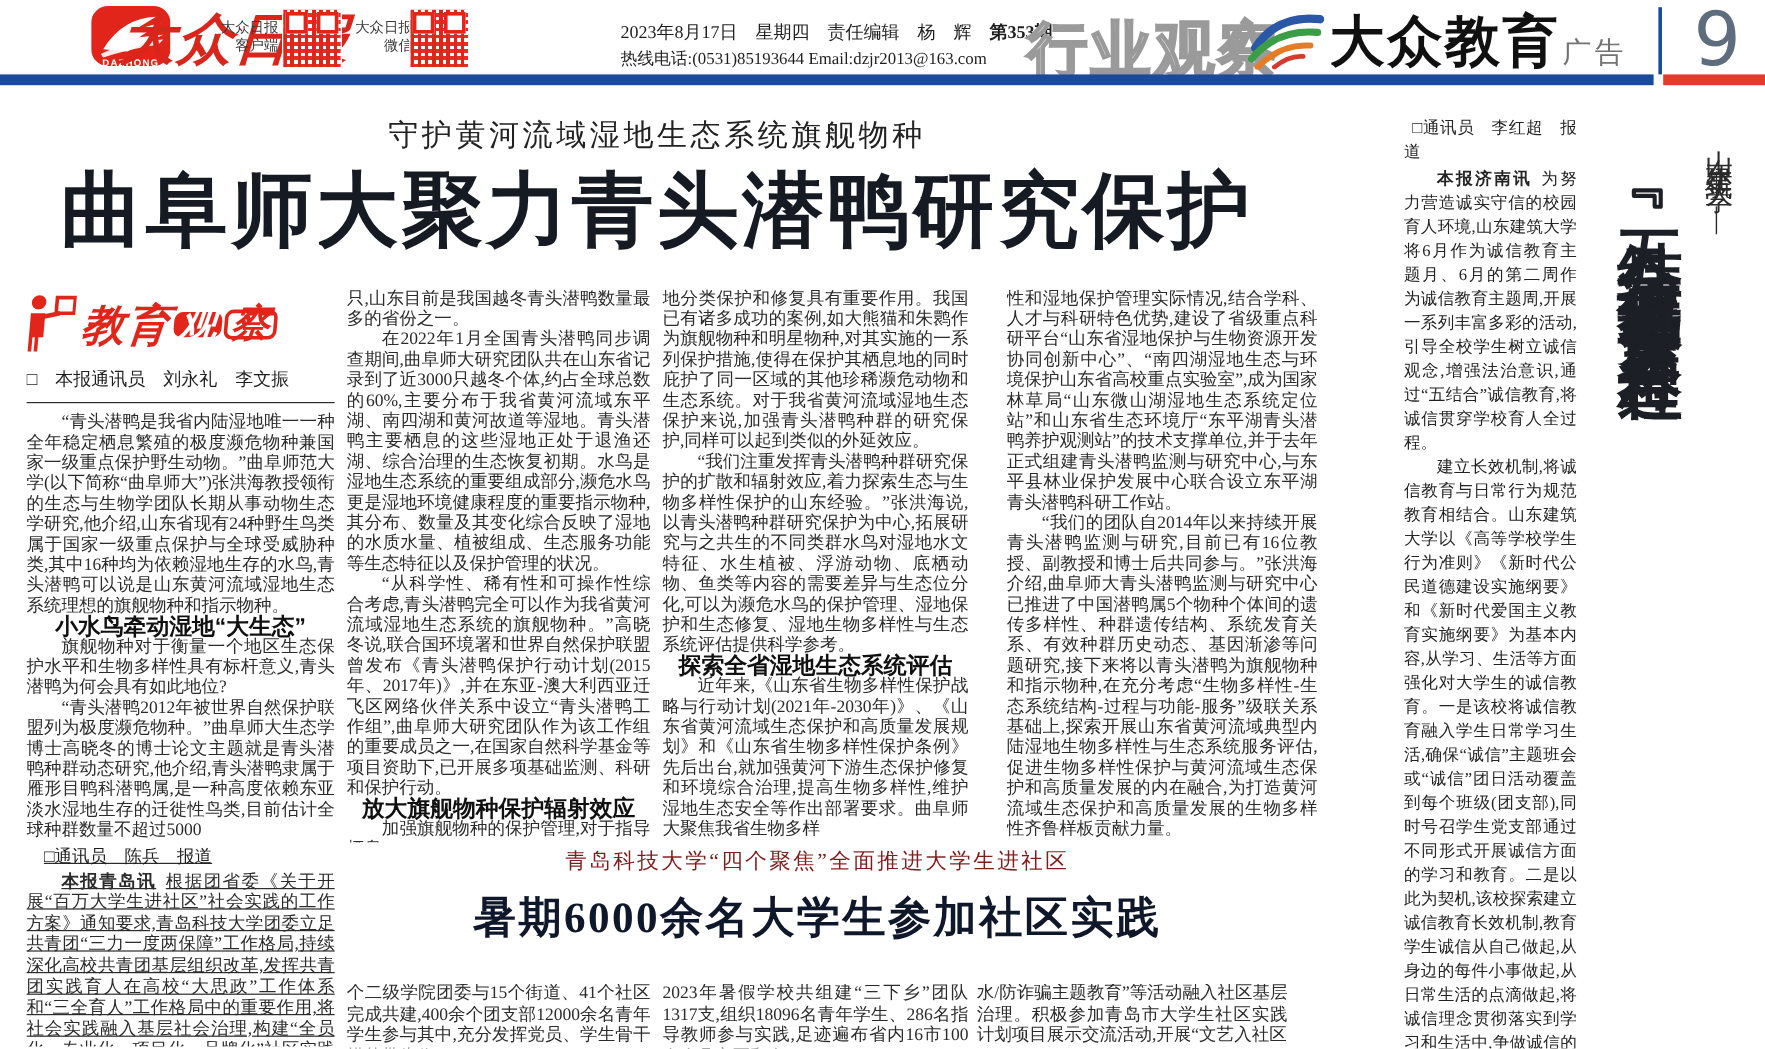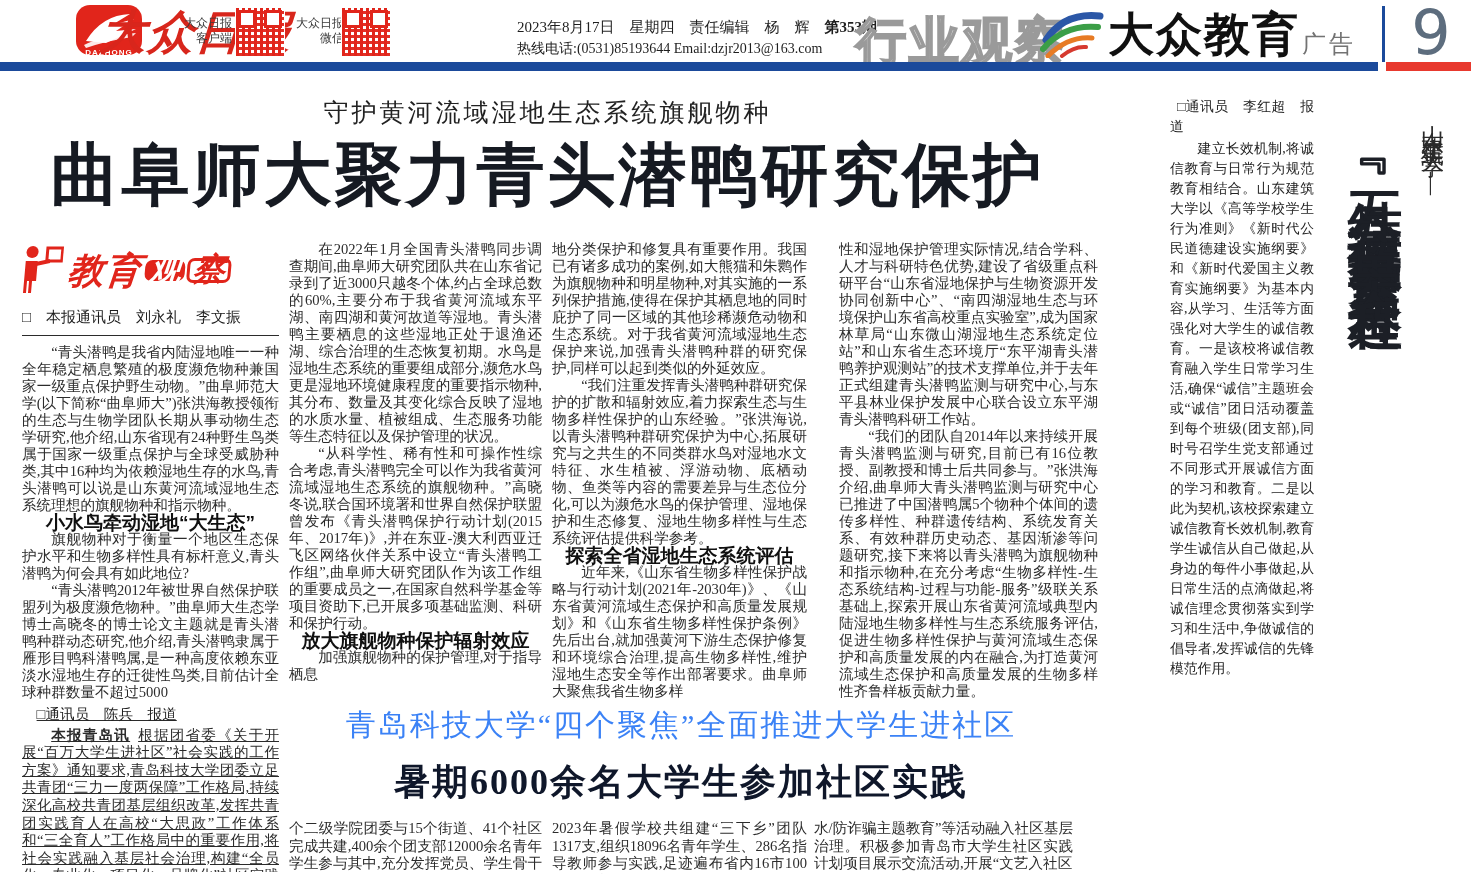--- a/index.html
+++ b/index.html
@@ -74,21 +74,21 @@
     padding:0 3px 2px; margin-left:2px; }
   .byline1 { font-size:15px; padding:2px 0 9px; border-bottom:1.5px solid #2b2b2b;
     margin-bottom:8px; color:#1e1e1e; }
 
   
   .a2-lede { left:22px; top:706px; width:257px; height:166px; overflow:hidden;
     font-size:14.6px; line-height:17.6px; text-align:justify;text-decoration:underline; }
   .a2-byline { text-indent:1em; margin-bottom:3px; color:#1e1e1e; }
   .lede-label { font-weight:bold; margin-right:.55em; }
   .a2-head { left:289px; top:705px; width:784px; text-align:center; }
-  .a2-kicker { font-size:30px; letter-spacing:2px; color:#3b82f6; }
+  .a2-kicker { font-size:18px; letter-spacing:2px; color:#7f1d1d; }
   .a2-title { margin-top:12px; font-size:36px; font-weight:bold; letter-spacing:2px;
     color:#0f172a; white-space:nowrap; }
   .a2col { top:820px; height:54px; overflow:hidden; font-size:14.6px; line-height:17.6px;
     text-align:justify; }
   .a2a { left:289px; width:253px; }
   .a2b { left:552px; width:255px; }
   .a2c { left:814px; width:259px; }
 
   
   .a3 { left:1170px; top:97px; width:144px; height:777px; overflow:hidden;
@@ -167,20 +167,21 @@
       <span class="obs-t3">察</span>
     </div>
     <div class="byline1">□　本报通讯员　刘永礼　李文振</div>
     <p class="ind">“青头潜鸭是我省内陆湿地唯一一种全年稳定栖息繁殖的极度濒危物种兼国家一级重点保护野生动物。”曲阜师范大学(以下简称“曲阜师大”)张洪海教授领衔的生态与生物学团队长期从事动物生态学研究,他介绍,山东省现有24种野生鸟类属于国家一级重点保护与全球受威胁种类,其中16种均为依赖湿地生存的水鸟,青头潜鸭可以说是山东黄河流域湿地生态系统理想的旗舰物种和指示物种。</p>
     <p class="subhead">小水鸟牵动湿地“大生态”</p>
     <p class="ind">旗舰物种对于衡量一个地区生态保护水平和生物多样性具有标杆意义,青头潜鸭为何会具有如此地位?</p>
     <p class="ind">“青头潜鸭2012年被世界自然保护联盟列为极度濒危物种。”曲阜师大生态学博士高晓冬的博士论文主题就是青头潜鸭种群动态研究,他介绍,青头潜鸭隶属于雁形目鸭科潜鸭属,是一种高度依赖东亚淡水湿地生存的迁徙性鸟类,目前估计全球种群数量不超过5000</p>
   </div>
 
   <div class="abs ncol c2">
+    <p>只,山东目前是我国越冬青头潜鸭数量最多的省份之一。</p>
     <p class="ind">在2022年1月全国青头潜鸭同步调查期间,曲阜师大研究团队共在山东省记录到了近3000只越冬个体,约占全球总数的60%,主要分布于我省黄河流域东平湖、南四湖和黄河故道等湿地。青头潜鸭主要栖息的这些湿地正处于退渔还湖、综合治理的生态恢复初期。水鸟是湿地生态系统的重要组成部分,濒危水鸟更是湿地环境健康程度的重要指示物种,其分布、数量及其变化综合反映了湿地的水质水量、植被组成、生态服务功能等生态特征以及保护管理的状况。</p>
     <p class="ind">“从科学性、稀有性和可操作性综合考虑,青头潜鸭完全可以作为我省黄河流域湿地生态系统的旗舰物种。”高晓冬说,联合国环境署和世界自然保护联盟曾发布《青头潜鸭保护行动计划(2015年、2017年)》,并在东亚-澳大利西亚迁飞区网络伙伴关系中设立“青头潜鸭工作组”,曲阜师大研究团队作为该工作组的重要成员之一,在国家自然科学基金等项目资助下,已开展多项基础监测、科研和保护行动。</p>
     <p class="subhead">放大旗舰物种保护辐射效应</p>
     <p class="ind">加强旗舰物种的保护管理,对于指导栖息</p>
   </div>
 
   <div class="abs ncol c3">
     <p>地分类保护和修复具有重要作用。我国已有诸多成功的案例,如大熊猫和朱鹮作为旗舰物种和明星物种,对其实施的一系列保护措施,使得在保护其栖息地的同时庇护了同一区域的其他珍稀濒危动物和生态系统。对于我省黄河流域湿地生态保护来说,加强青头潜鸭种群的研究保护,同样可以起到类似的外延效应。</p>
     <p class="ind">“我们注重发挥青头潜鸭种群研究保护的扩散和辐射效应,着力探索生态与生物多样性保护的山东经验。”张洪海说,以青头潜鸭种群研究保护为中心,拓展研究与之共生的不同类群水鸟对湿地水文特征、水生植被、浮游动物、底栖动物、鱼类等内容的需要差异与生态位分化,可以为濒危水鸟的保护管理、湿地保护和生态修复、湿地生物多样性与生态系统评估提供科学参考。</p>
     <p class="subhead">探索全省湿地生态系统评估</p>
@@ -207,20 +208,21 @@
   </div>
   <div class="abs a2col a2b">
     <p>2023年暑假学校共组建“三下乡”团队1317支,组织18096名青年学生、286名指导教师参与实践,足迹遍布省内16市100多个县市区和全</p>
   </div>
   <div class="abs a2col a2c">
     <p>水/防诈骗主题教育”等活动融入社区基层治理。积极参加青岛市大学生社区实践计划项目展示交流活动,开展“文艺入社区</p>
   </div>
 
   <div class="abs a3">
     <div class="byline">□通讯员　李红超　报道</div>
+    <p class="ind"><b class="lede-label">本报济南讯</b><span>为努力营造诚实守信的校园育人环境,山东建筑大学将6月作为诚信教育主题月、6月的第二周作为诚信教育主题周,开展一系列丰富多彩的活动,引导全校学生树立诚信观念,增强法治意识,通过“五结合”诚信教育,将诚信贯穿学校育人全过程。</span></p>
     <p class="ind">建立长效机制,将诚信教育与日常行为规范教育相结合。山东建筑大学以《高等学校学生行为准则》《新时代公民道德建设实施纲要》和《新时代爱国主义教育实施纲要》为基本内容,从学习、生活等方面强化对大学生的诚信教育。一是该校将诚信教育融入学生日常学习生活,确保“诚信”主题班会或“诚信”团日活动覆盖到每个班级(团支部),同时号召学生党支部通过不同形式开展诚信方面的学习和教育。二是以此为契机,该校探索建立诚信教育长效机制,教育学生诚信从自己做起,从身边的每件小事做起,从日常生活的点滴做起,将诚信理念贯彻落实到学习和生活中,争做诚信的倡导者,发挥诚信的先锋模范作用。</p>
 
   </div>
 
   <div class="abs vt-wrap">
     <div class="vt-small">山东建筑大学——</div>
     <div class="vt-big">『五结合』诚信教育贯穿育人全过程</div>
   </div>
 
 </div>

